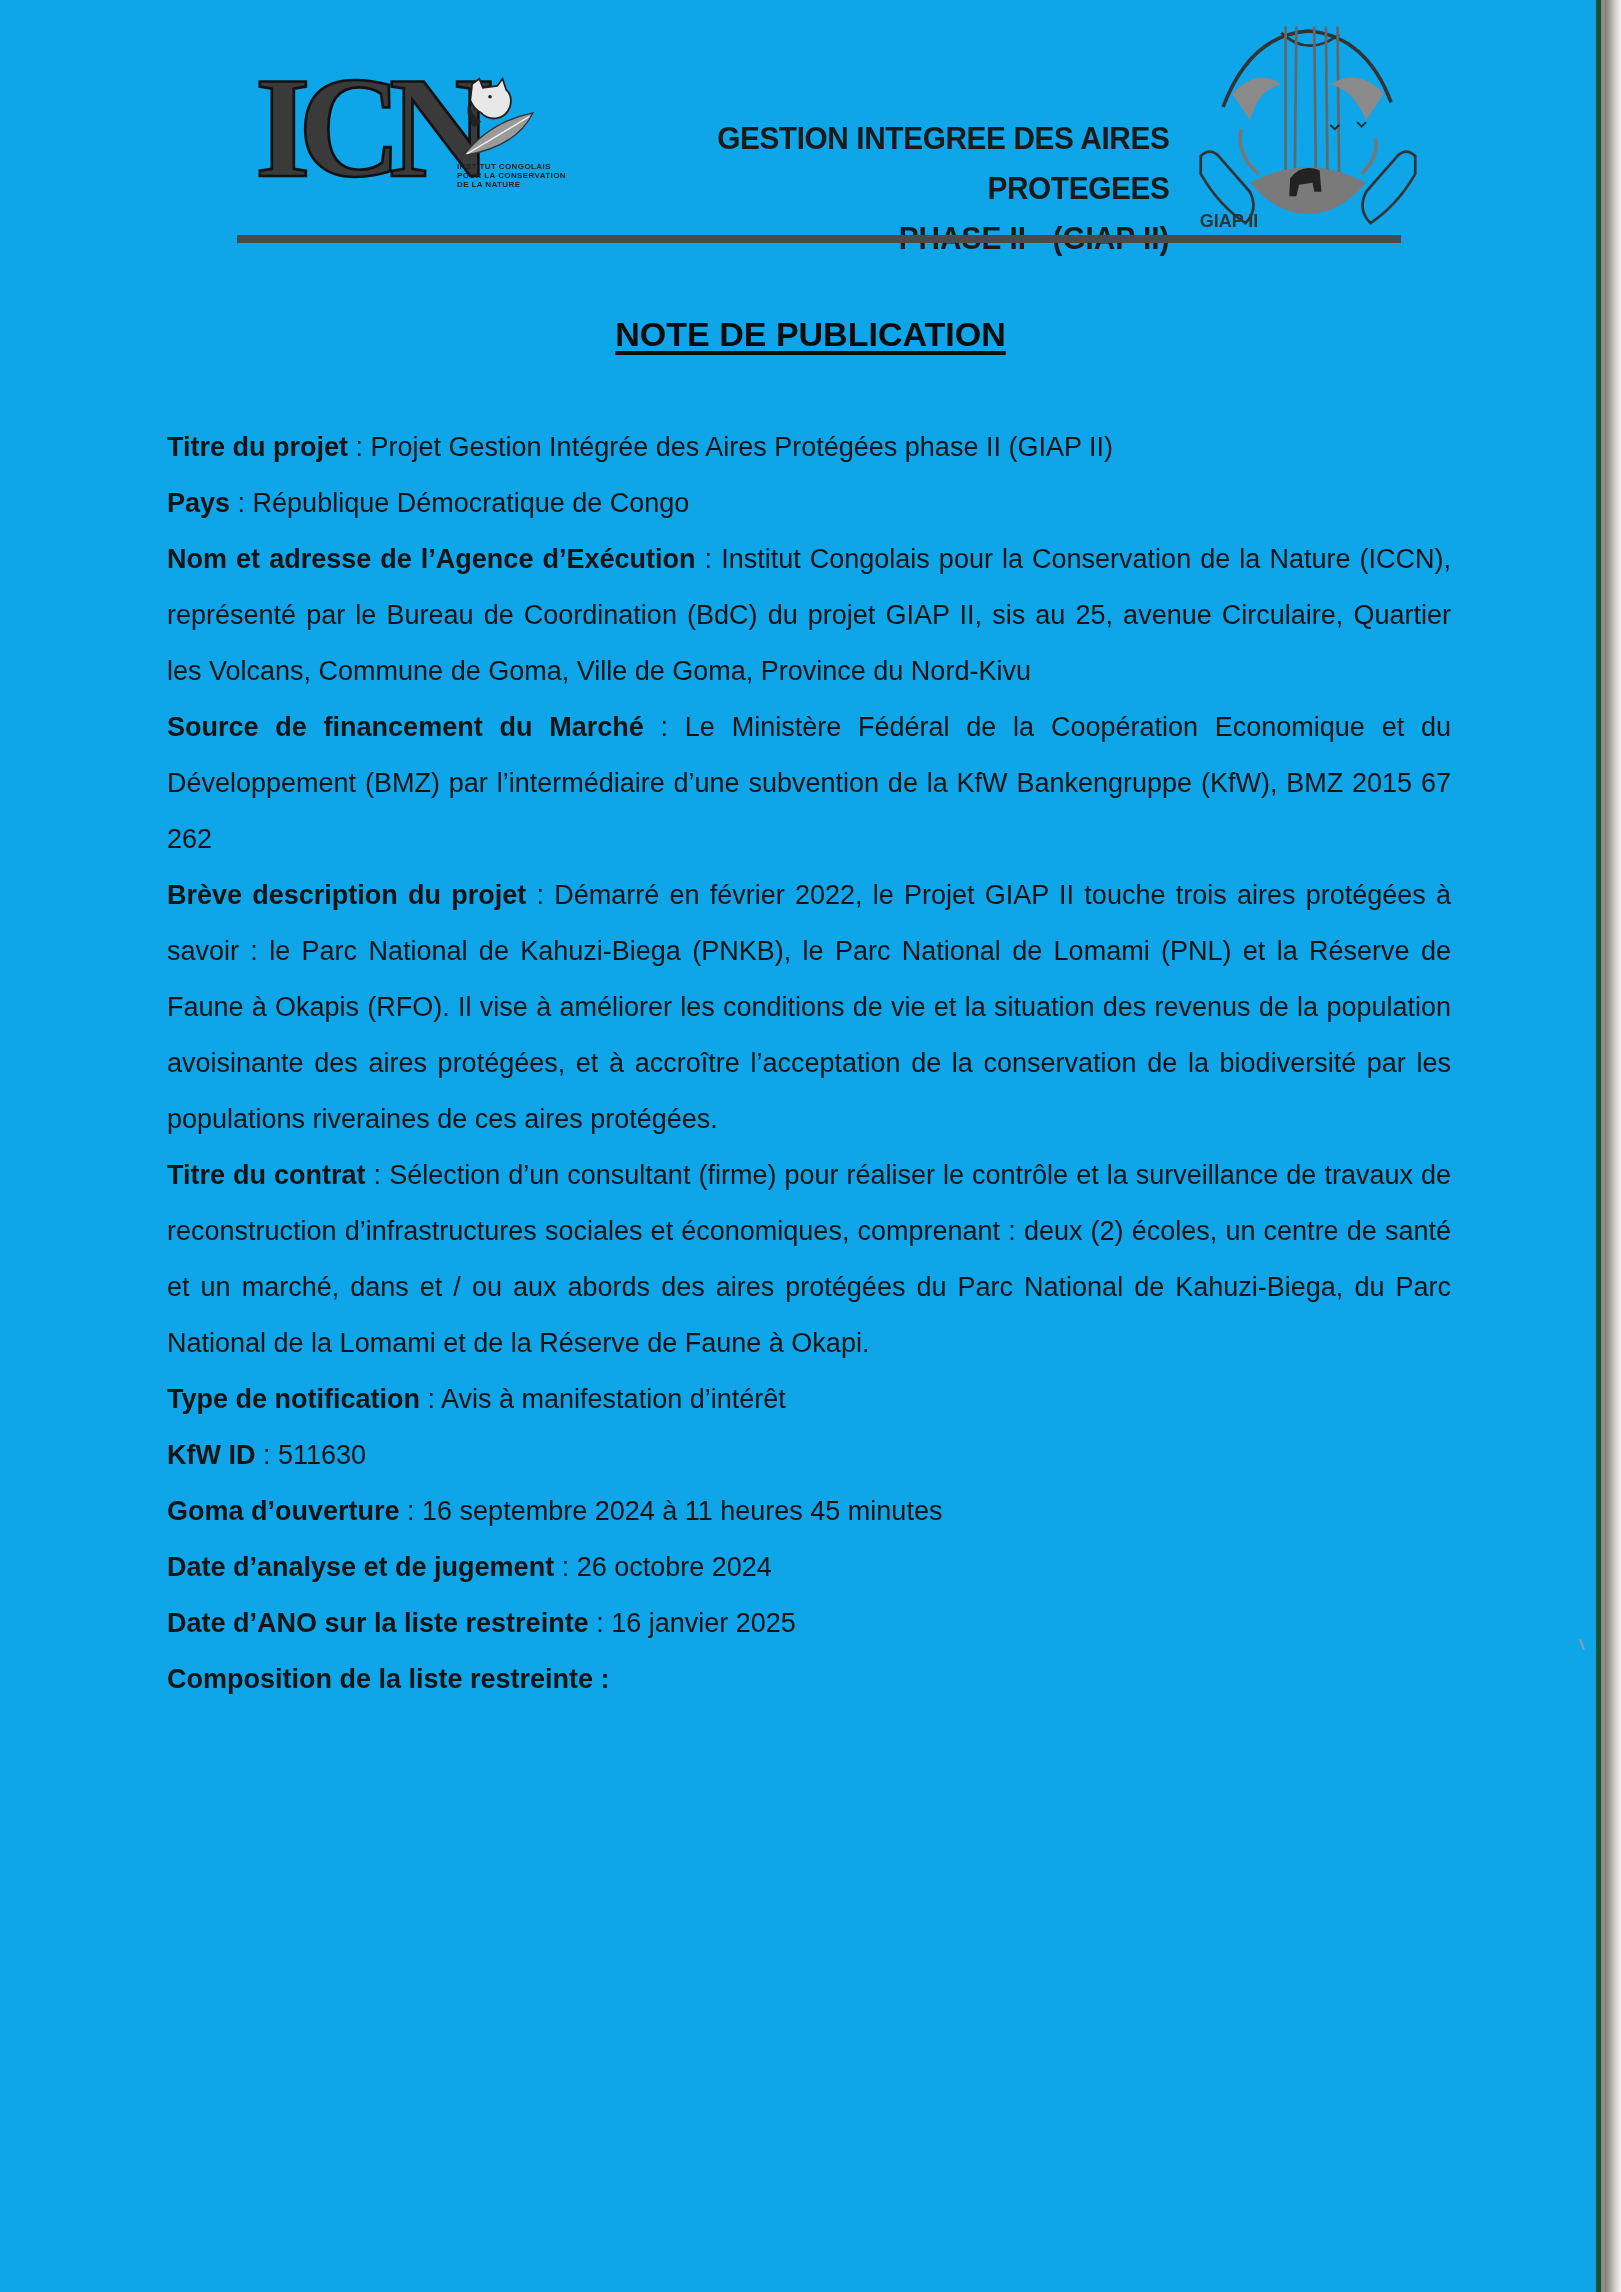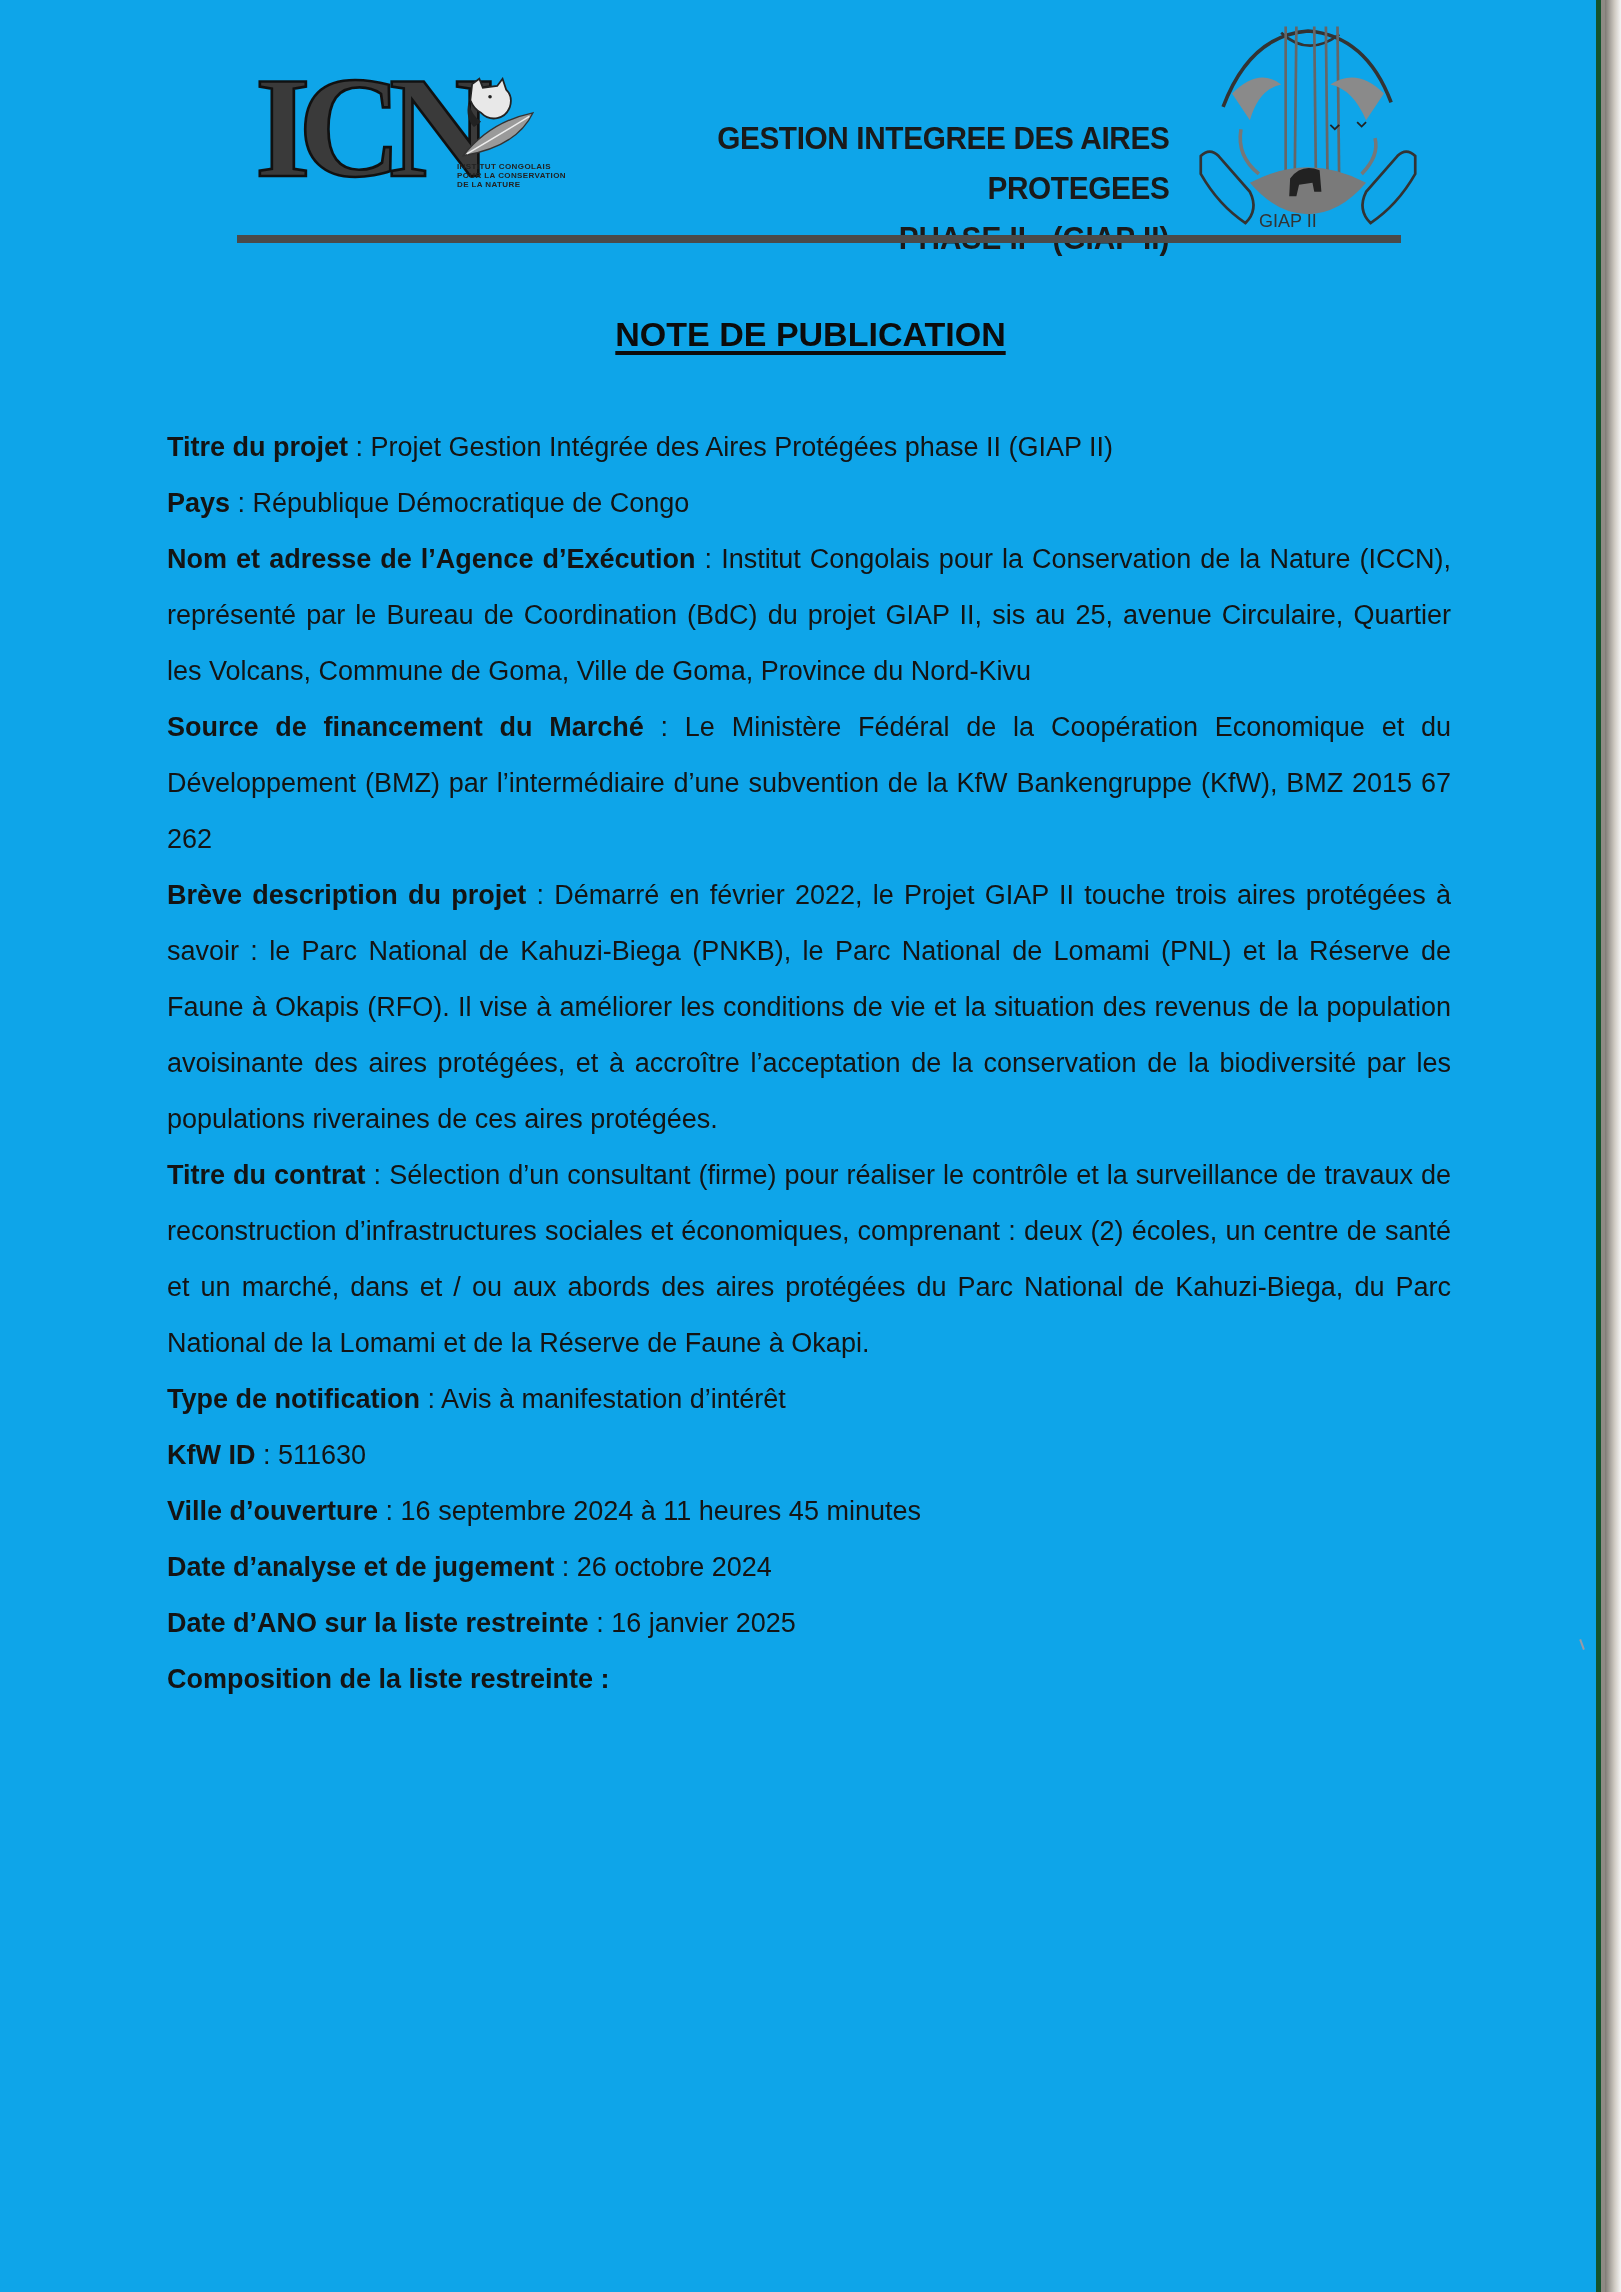--- a/index.html
+++ b/index.html
@@ -36,22 +36,22 @@
   .iccn-animal { position: absolute; left: 199px; top: 16px; width: 81px; height: 85px; }
   .header-title {
     position: absolute; left: 573px; top: 113px; width: 618px;
     text-align: right; font-weight: bold; color: #1a1a1a;
     font-family: "Liberation Sans Narrow", "Liberation Sans", sans-serif;
   }
   .header-title .l1 { font-size: 32px; line-height: 50px; letter-spacing: -0.4px; transform: scaleX(0.93); }
   .header-title .l2 { font-size: 32px; line-height: 50px; transform: scaleX(0.93); }
   .logo-giap { position: absolute; left: 1196px; top: 22.4px; width: 224px; height: 210px; }
   .giap-label {
-    position: absolute; left: 1259px; top: 211px; width: 90px; text-align: left;
-    font-weight: normal; font-size: 18px; color: #333;
+    position: absolute; left: 1184px; top: 211px; width: 90px; text-align: center;
+    font-weight: bold; font-size: 18px; color: #333;
   }
   .header-rule {
     position: absolute; left: 237px; top: 235px; width: 1164px; height: 8px;
     background: #4a4a4a;
   }
   
   .doc-title {
     position: absolute; left: 0; width: 1621px; top: 315px; text-align: center;
   }
   .doc-title span {
@@ -127,21 +127,21 @@
 
   <div class="body">
     <p class="field"><span class="label">Titre du projet</span><span> : </span><span>Projet Gestion Intégrée des Aires Protégées phase II (GIAP II)</span></p>
     <p class="field"><span class="label">Pays</span><span> : </span><span>République Démocratique de Congo</span></p>
     <p class="field"><span class="label">Nom et adresse de l’Agence d’Exécution</span><span> : </span><span>Institut Congolais pour la Conservation de la Nature (ICCN), représenté par le Bureau de Coordination (BdC) du projet GIAP II, sis au 25, avenue Circulaire, Quartier les Volcans, Commune de Goma, Ville de Goma, Province du Nord-Kivu</span></p>
     <p class="field"><span class="label">Source de financement du Marché</span><span> : </span><span>Le Ministère Fédéral de la Coopération Economique et du Développement (BMZ) par l’intermédiaire d’une subvention de la KfW Bankengruppe (KfW), BMZ 2015 67 262</span></p>
     <p class="field"><span class="label">Brève description du projet</span><span> : </span><span>Démarré en février 2022, le Projet GIAP II touche trois aires protégées à savoir : le Parc National de Kahuzi-Biega (PNKB), le Parc National de Lomami (PNL) et la Réserve de Faune à Okapis (RFO). Il vise à améliorer les conditions de vie et la situation des revenus de la population avoisinante des aires protégées, et à accroître l’acceptation de la conservation de la biodiversité par les populations riveraines de ces aires protégées.</span></p>
     <p class="field"><span class="label">Titre du contrat</span><span> : </span><span>Sélection d’un consultant (firme) pour réaliser le contrôle et la surveillance de travaux de reconstruction d’infrastructures sociales et économiques, comprenant : deux (2) écoles, un centre de santé et un marché, dans et / ou aux abords des aires protégées du Parc National de Kahuzi-Biega, du Parc National de la Lomami et de la Réserve de Faune à Okapi.</span></p>
     <p class="field"><span class="label">Type de notification</span><span> : </span><span>Avis à manifestation d’intérêt</span></p>
     <p class="field"><span class="label">KfW ID</span><span> : </span><span>511630</span></p>
-    <p class="field"><span class="label">Ville d’ouverture</span><span> : </span><span>16 septembre 2024 à 11 heures 45 minutes</span></p>
+    <p class="field"><span class="label">Goma d’ouverture</span><span> : </span><span>16 septembre 2024 à 11 heures 45 minutes</span></p>
     <p class="field"><span class="label">Date d’analyse et de jugement</span><span> : </span><span>26 octobre 2024</span></p>
     <p class="field"><span class="label">Date d’ANO sur la liste restreinte</span><span> : </span><span>16 janvier 2025</span></p>
     <p class="field"><span class="label">Composition de la liste restreinte</span><span class="label"> :</span><span></span></p>
   </div>
 
   <div class="speck"></div>
 </div>
 <div class="outer-strip"></div>
 
 

